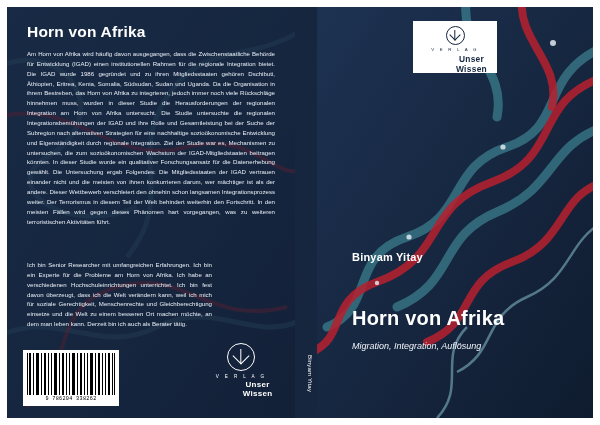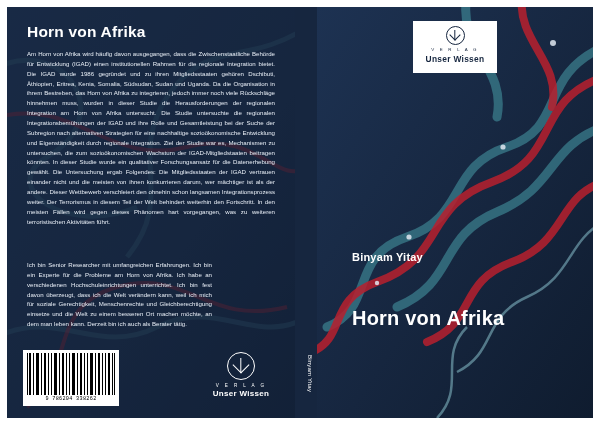--- a/index.html
+++ b/index.html
@@ -130,20 +130,21 @@
   }
   .pub-verlag {
     font-size: 4.6px;
     letter-spacing: 2.4px;
     margin-bottom: 1.5px;
   }
   .pub-name {
     font-size: 8px;
     font-weight: bold;
     letter-spacing: 0.3px;
+    padding-left: 33px;
   }
   
   .spine {
     position: absolute;
     left: 295px;
     top: 7px;
     width: 22px;
     height: 411px;
     background: #16263f;
     overflow: hidden;
@@ -338,15 +339,16 @@
     </svg>
 
     <div class="front-logo">
       <div class="pub-mark"></div>
       <div class="pub-verlag">V E R L A G</div>
       <div class="pub-name">Unser Wissen</div>
     </div>
 
     <div class="front-author">Binyam Yitay</div>
     <div class="front-title">Horn von Afrika</div>
+    <div class="front-subtitle">Migration, Integration, Auflösung</div>
   </div>
 
 </div>
 
 </body></html>

